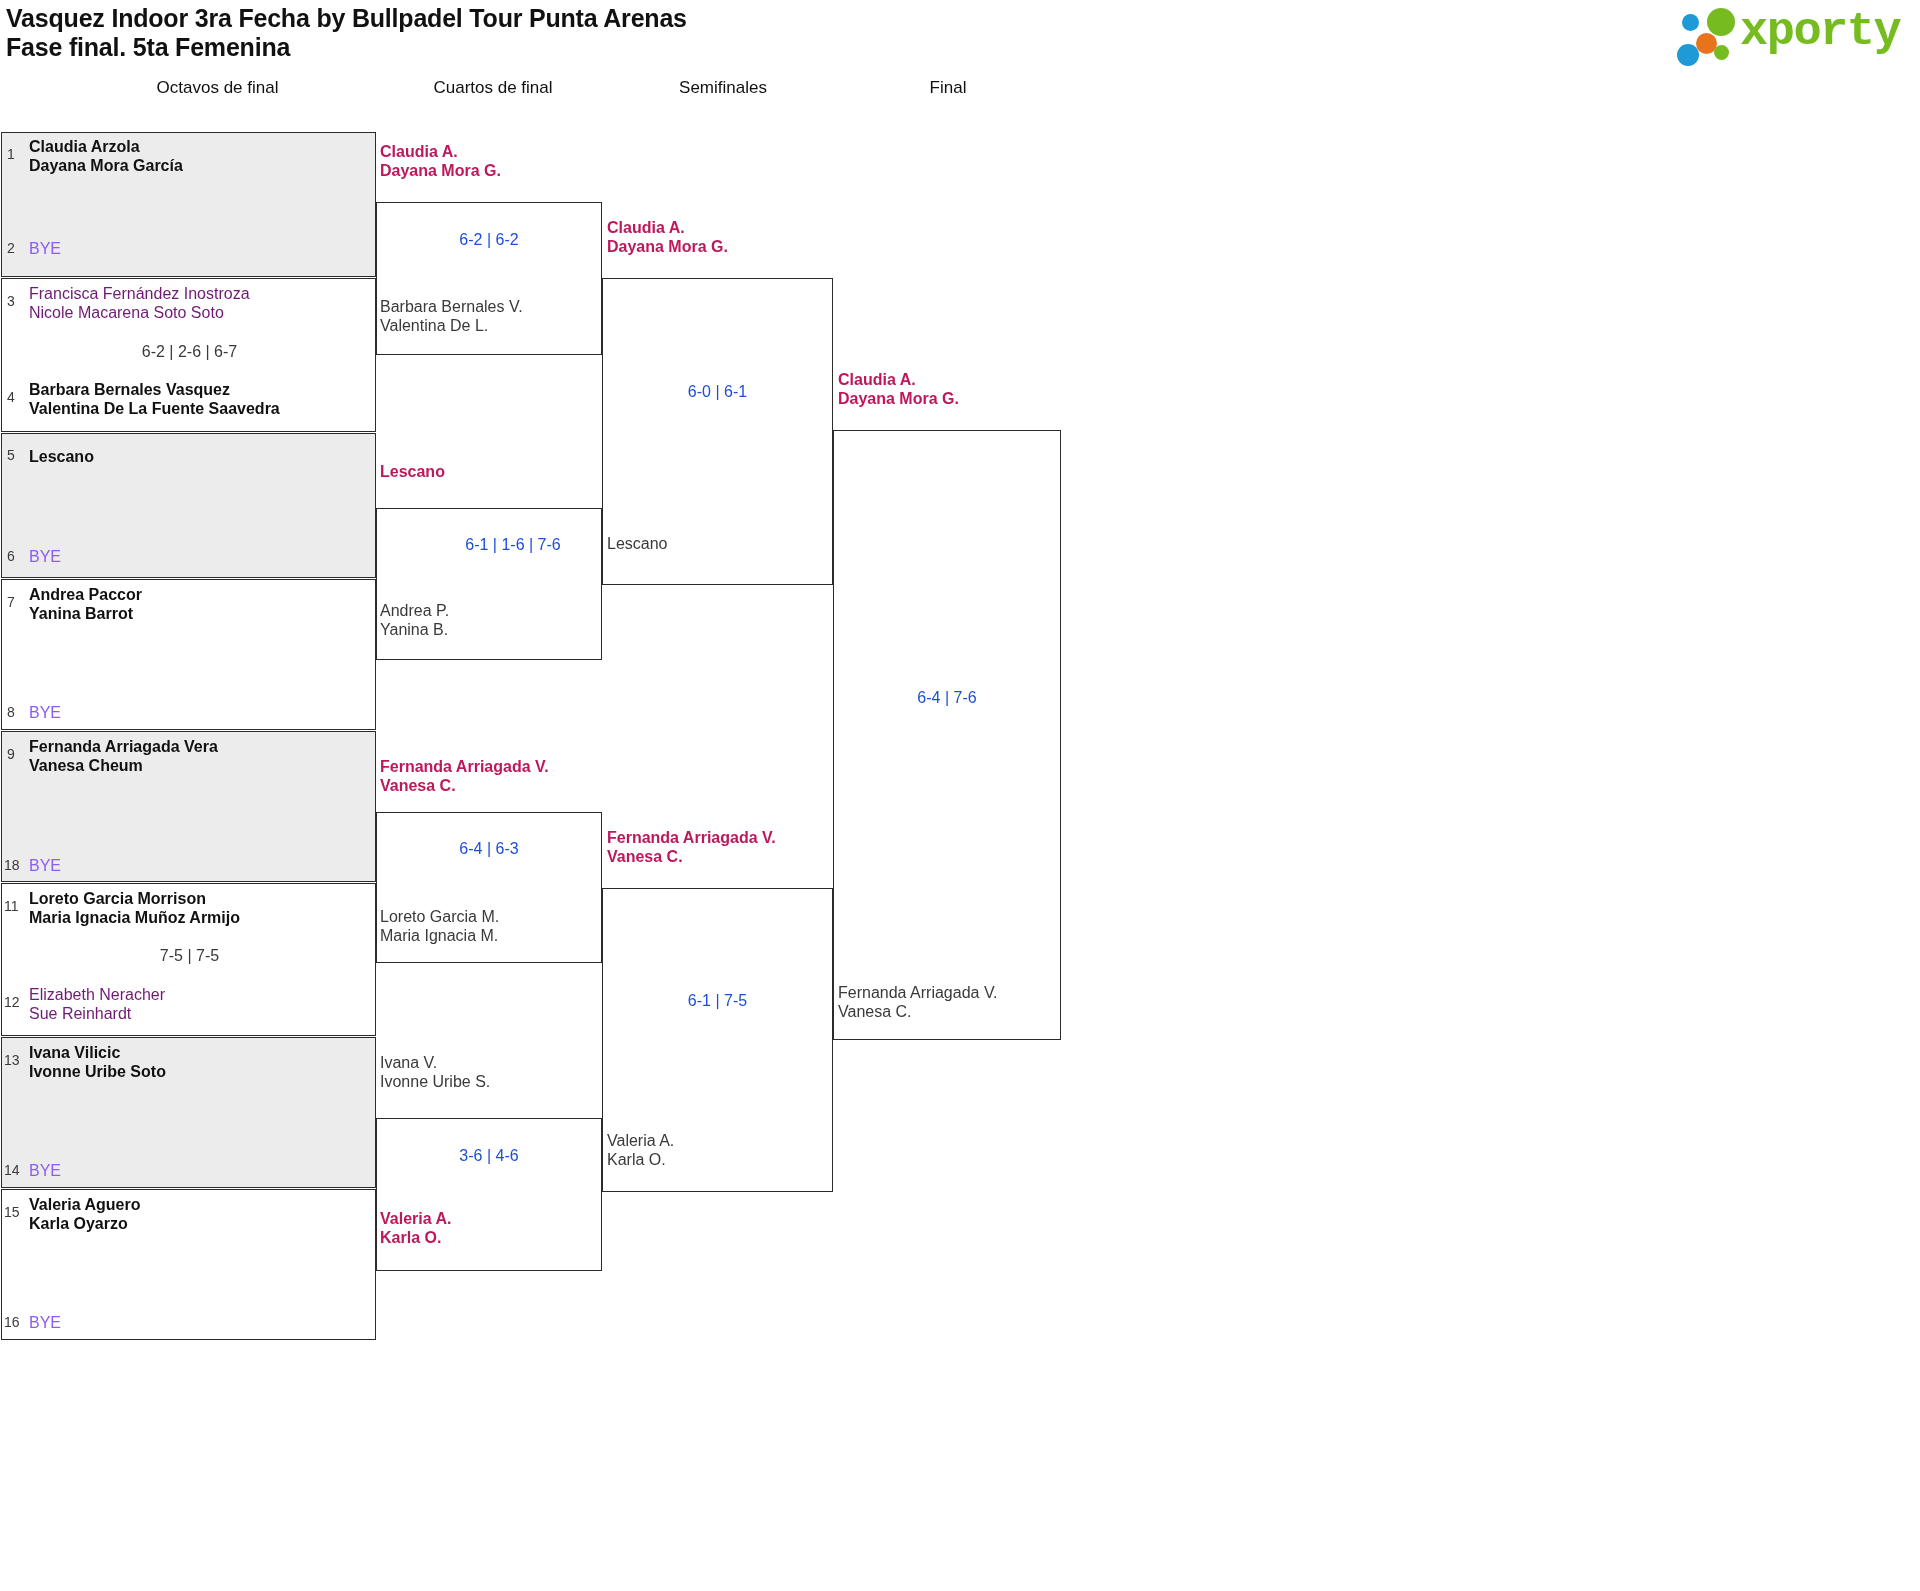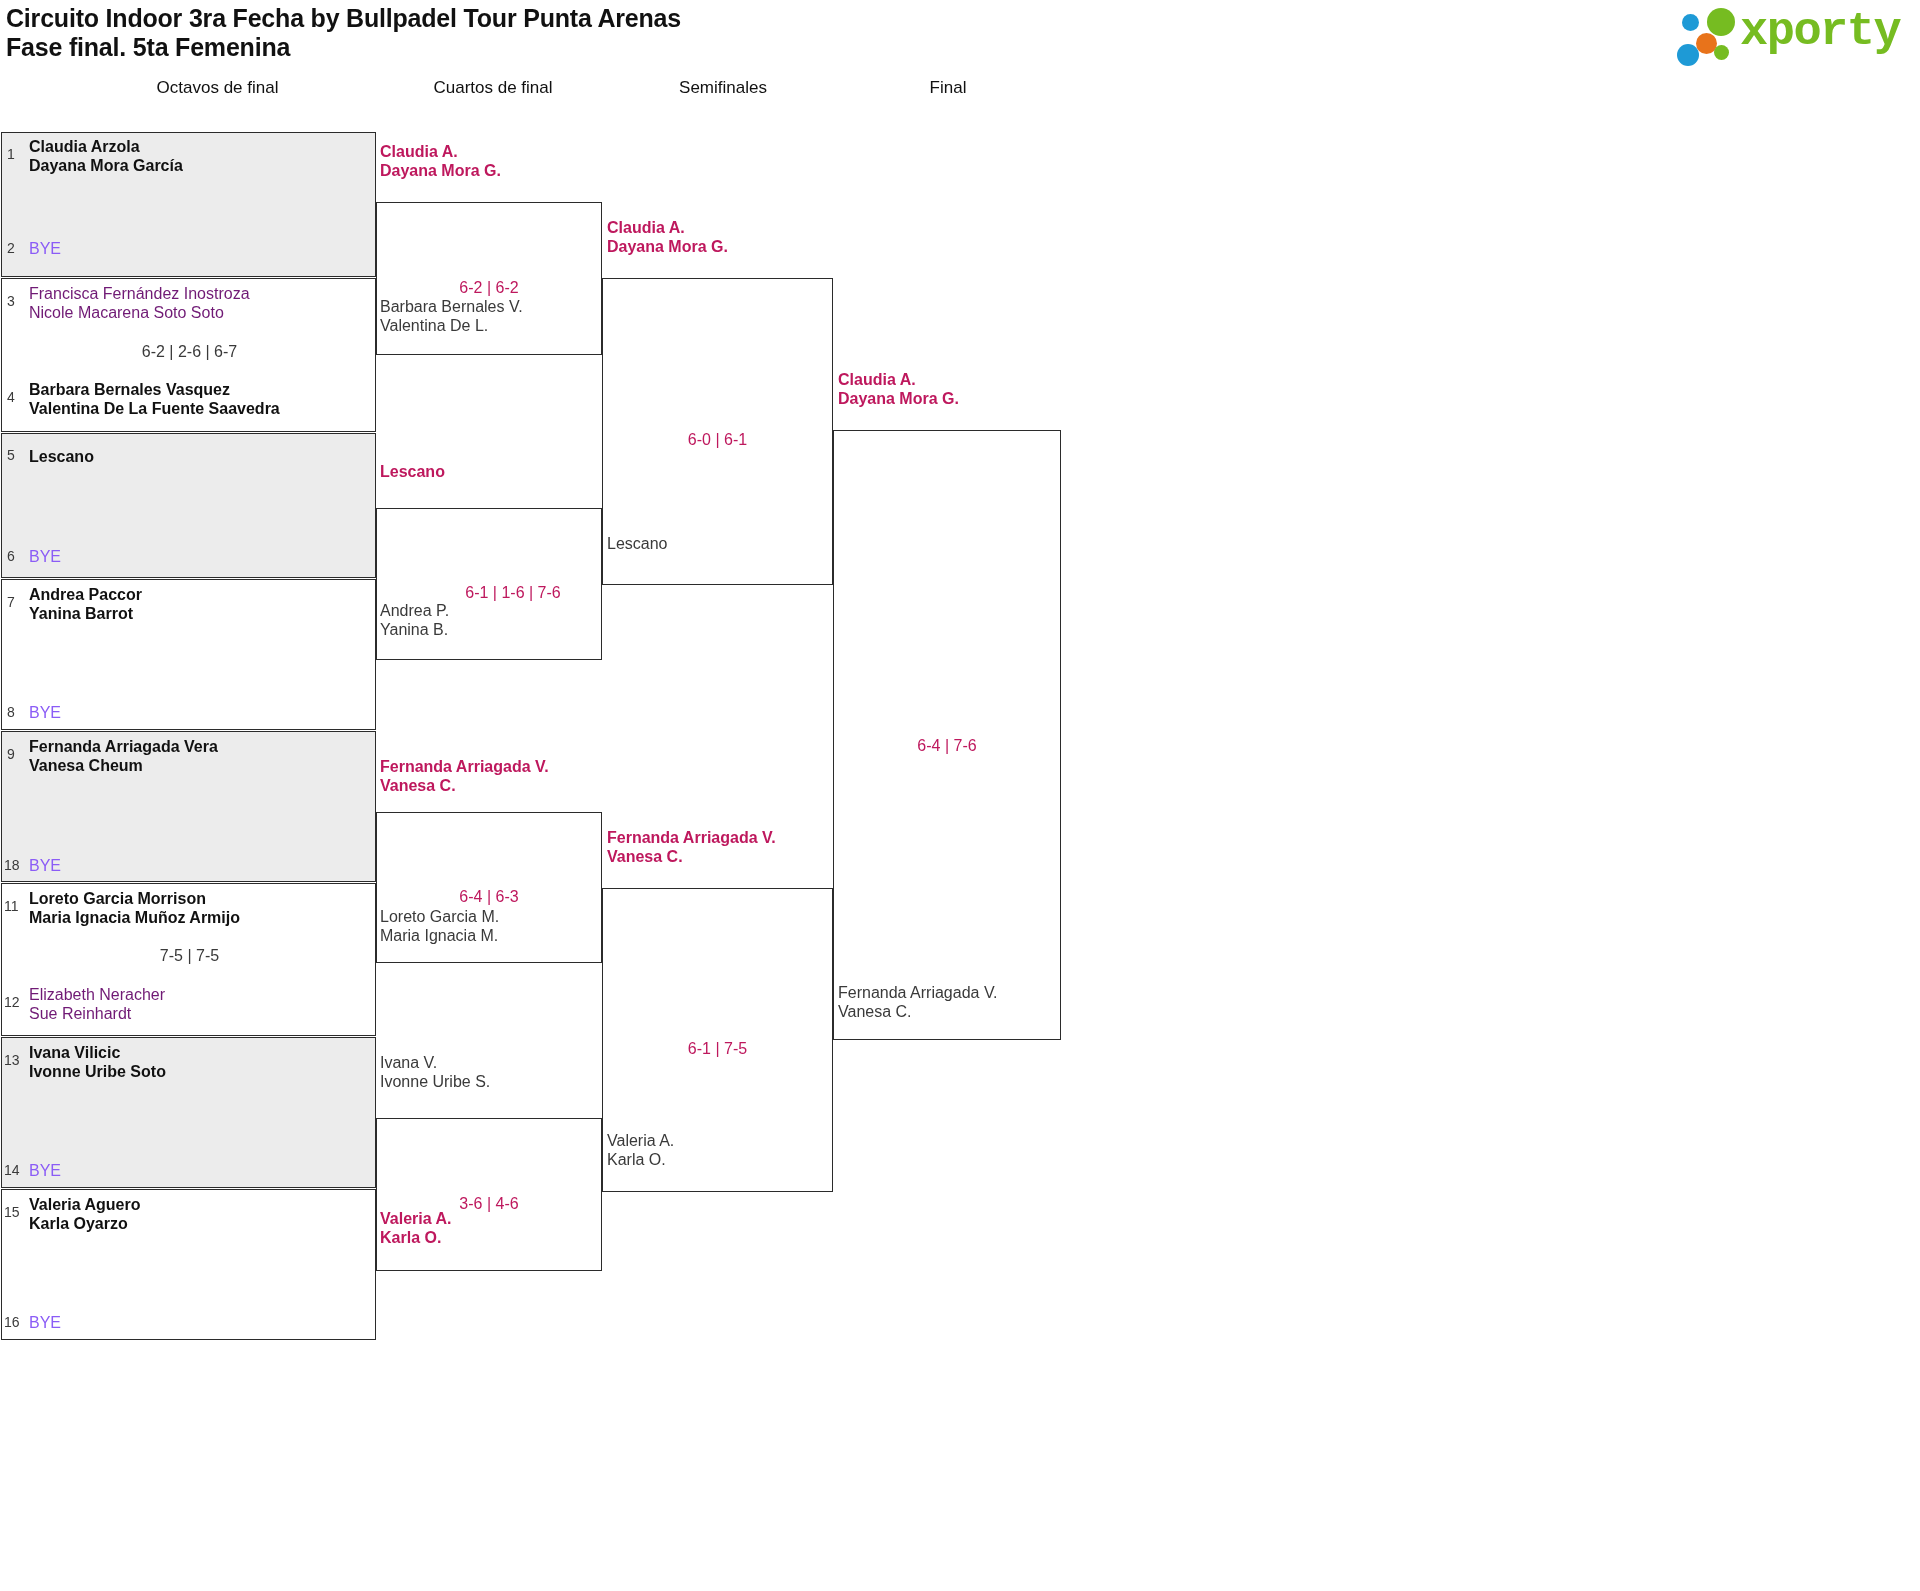--- a/index.html
+++ b/index.html
@@ -142,33 +142,32 @@
     font-size: 16px;
     line-height: 19px;
     color: #3a3a3a;
     white-space: nowrap;
   }
   .adv-team.win { color: #be185d; font-weight: bold; }
 
   .match-score {
     position: absolute;
     font-size: 16px;
-    color: #be185d;
+    color: #1d4ed8;
     white-space: nowrap;
     text-align: center;
-    margin-top: 48px;
   }
 </style>
 </head>
 <body>
 
 <div id="header">
 
   <div id="title-block">
-    <div class="title-line">Circuito Indoor 3ra Fecha by Bullpadel Tour Punta Arenas</div>
+    <div class="title-line">Vasquez Indoor 3ra Fecha by Bullpadel Tour Punta Arenas</div>
     <div class="title-line">Fase final. 5ta Femenina</div>
   </div>
 
   <div id="logo">
     <div id="logo-dots">
       <span class="dot" id="dot-blue-small"></span>
       <span class="dot" id="dot-orange"></span>
       <span class="dot" id="dot-blue-large"></span>
       <span class="dot" id="dot-green-large"></span>
       <span class="dot" id="dot-green-small"></span>

